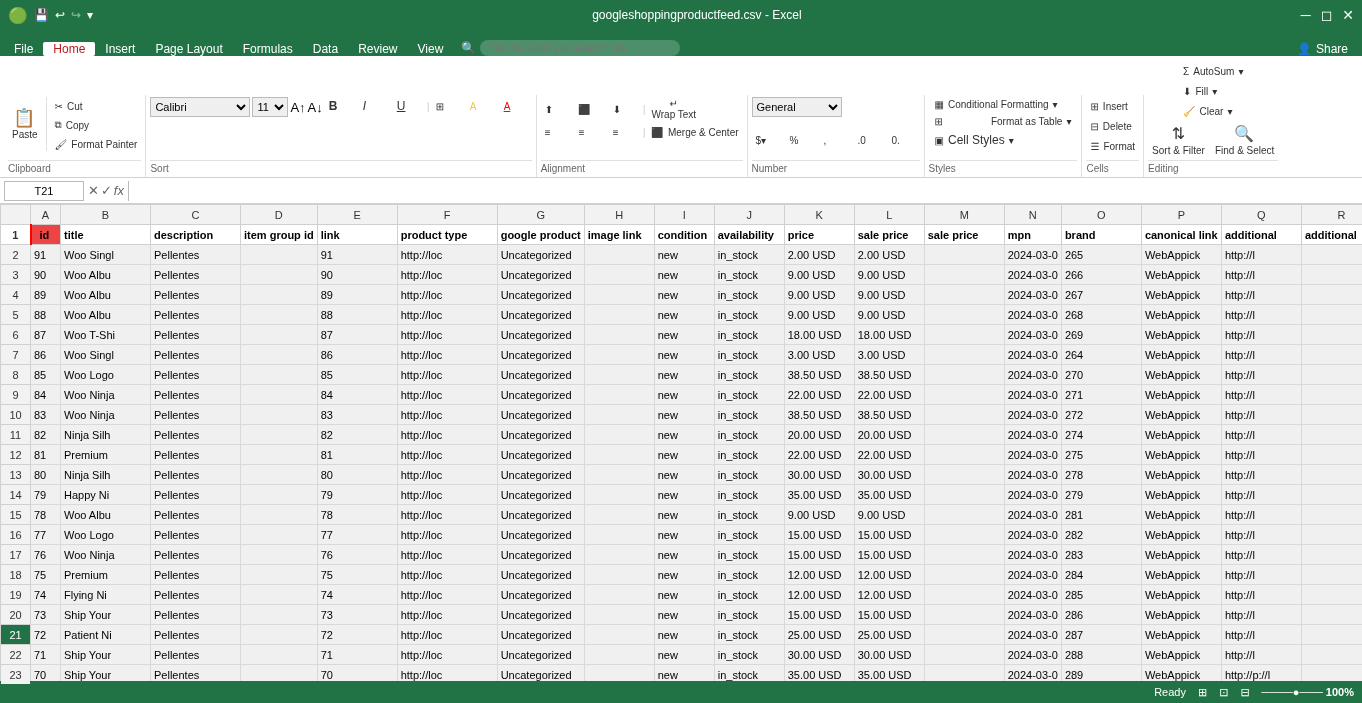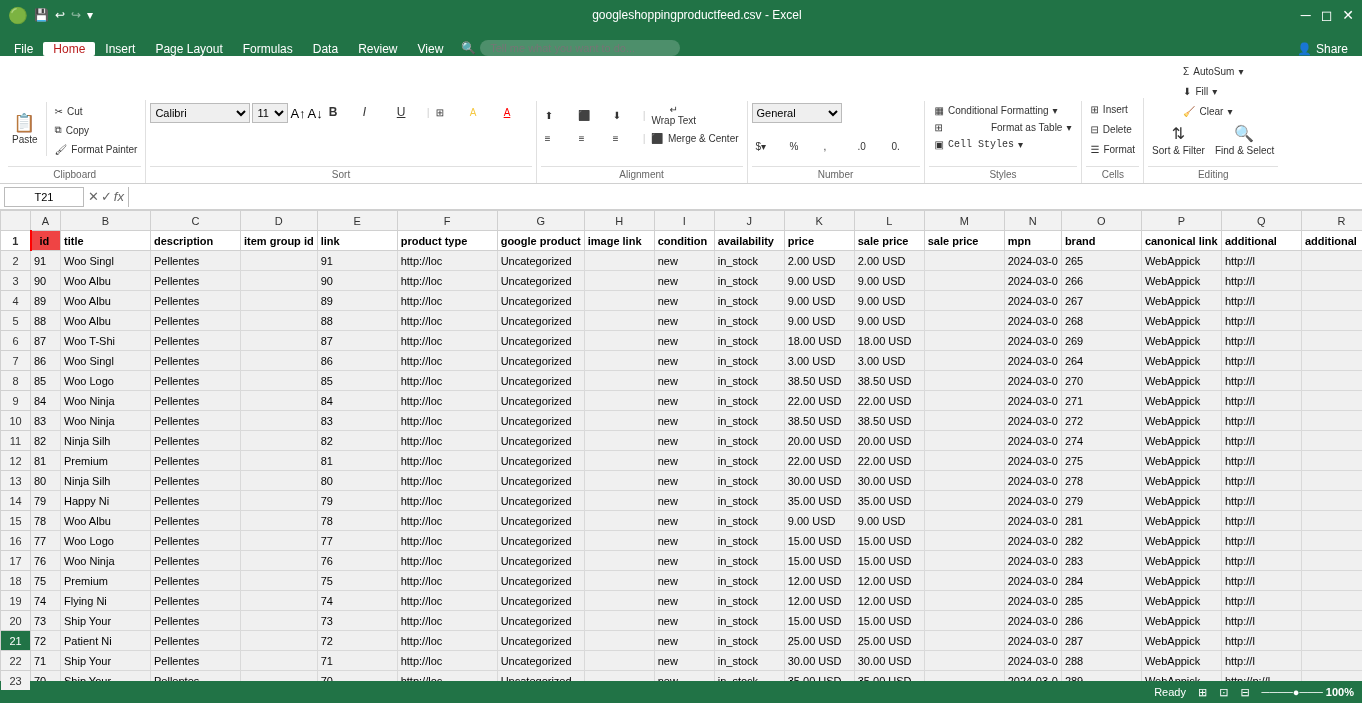--- a/index.html
+++ b/index.html
@@ -56,25 +56,25 @@
       border-right: 1px solid #e0e0e0;
       padding: 2px 4px 0;
       min-height: 82px;
       justify-content: space-between;
     }
     .ribbon-group:last-child { border-right: none; }
     .ribbon-group-content { display: flex; align-items: flex-start; gap: 2px; flex: 1; }
     .ribbon-group-label {
       font-size: 10px;
       color: #666;
-      text-align: center;
+      text-align: left;
       padding: 2px 0 3px;
       width: 100%;
       border-top: 1px solid #e0e0e0;
-      margin-top: 8px;
+      margin-top: 2px;
     }
     .ribbon-btn {
       display: flex;
       flex-direction: column;
       align-items: center;
       justify-content: center;
       padding: 2px 4px;
       cursor: pointer;
       border-radius: 2px;
       min-width: 32px;
@@ -310,21 +310,21 @@
         <span style="font-size:10px;">Conditional Formatting</span>
         <span>▾</span>
       </div>
       <div class="ribbon-btn" style="flex-direction:row; gap:4px; padding:2px 6px;">
         <span>⊞</span>
         <span style="font-size:10px;margin-left:44px;">Format as Table</span>
         <span>▾</span>
       </div>
       <div class="ribbon-btn" style="flex-direction:row; gap:4px; padding:2px 6px;">
         <span>▣</span>
-        <span style="font-size:10px;font-family:Liberation Mono, monospace;">Cell Styles</span>
+        <span style="font-size:12px;">Cell Styles</span>
         <span>▾</span>
       </div>
     </div>
 
     <div class="ribbon-group-label">Styles</div>
   </div>
 
   <div class="ribbon-group">
     <div class="ribbon-group-content" style="flex-direction:column; gap:2px;">
       <div class="ribbon-btn ribbon-btn-small">

